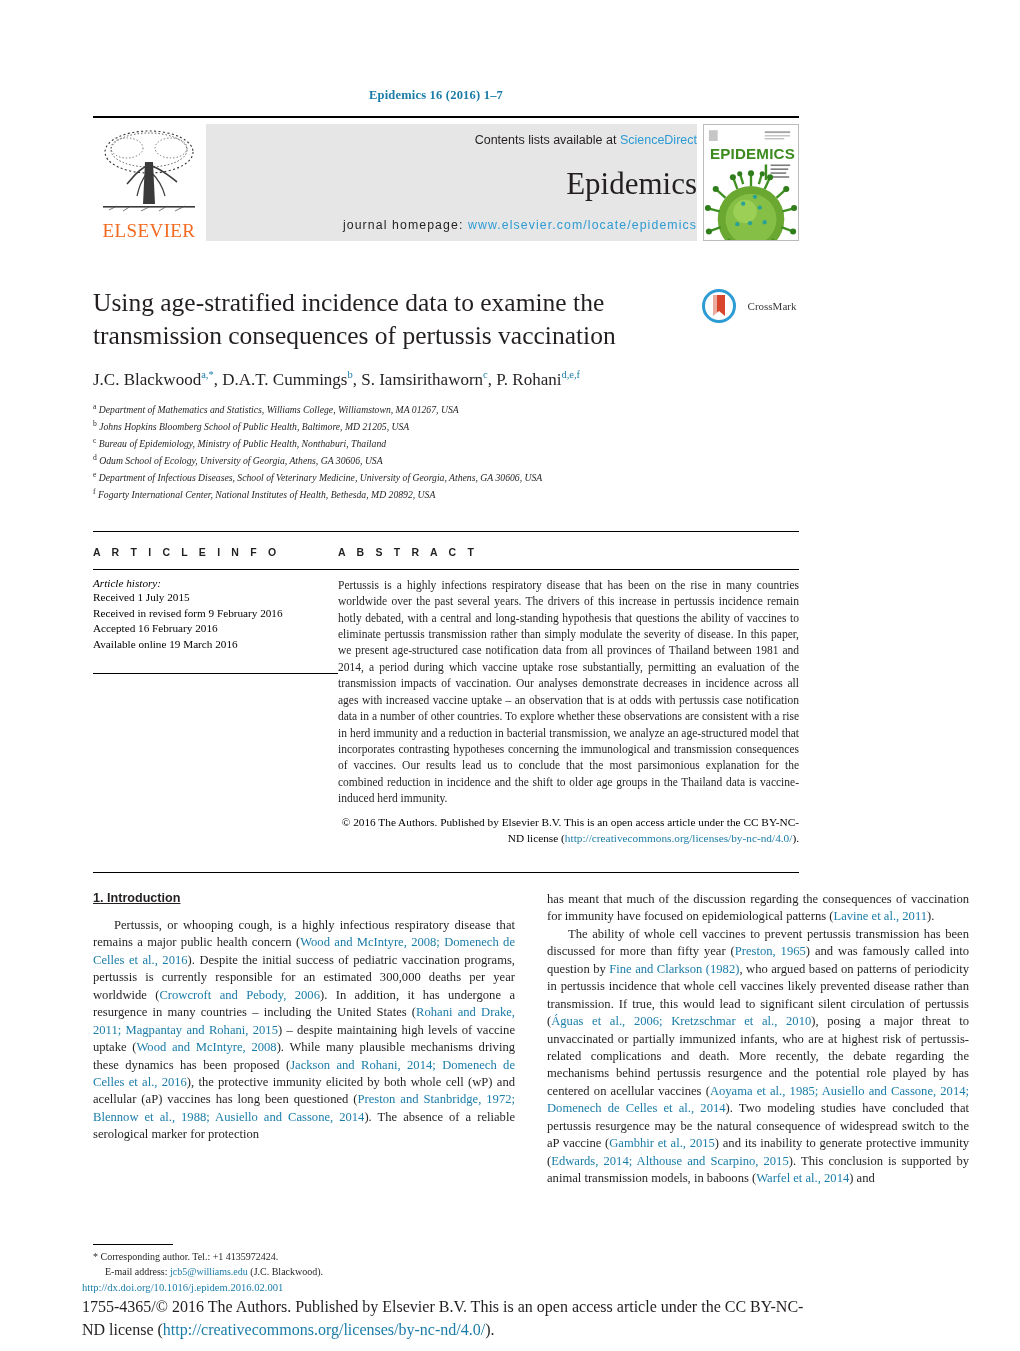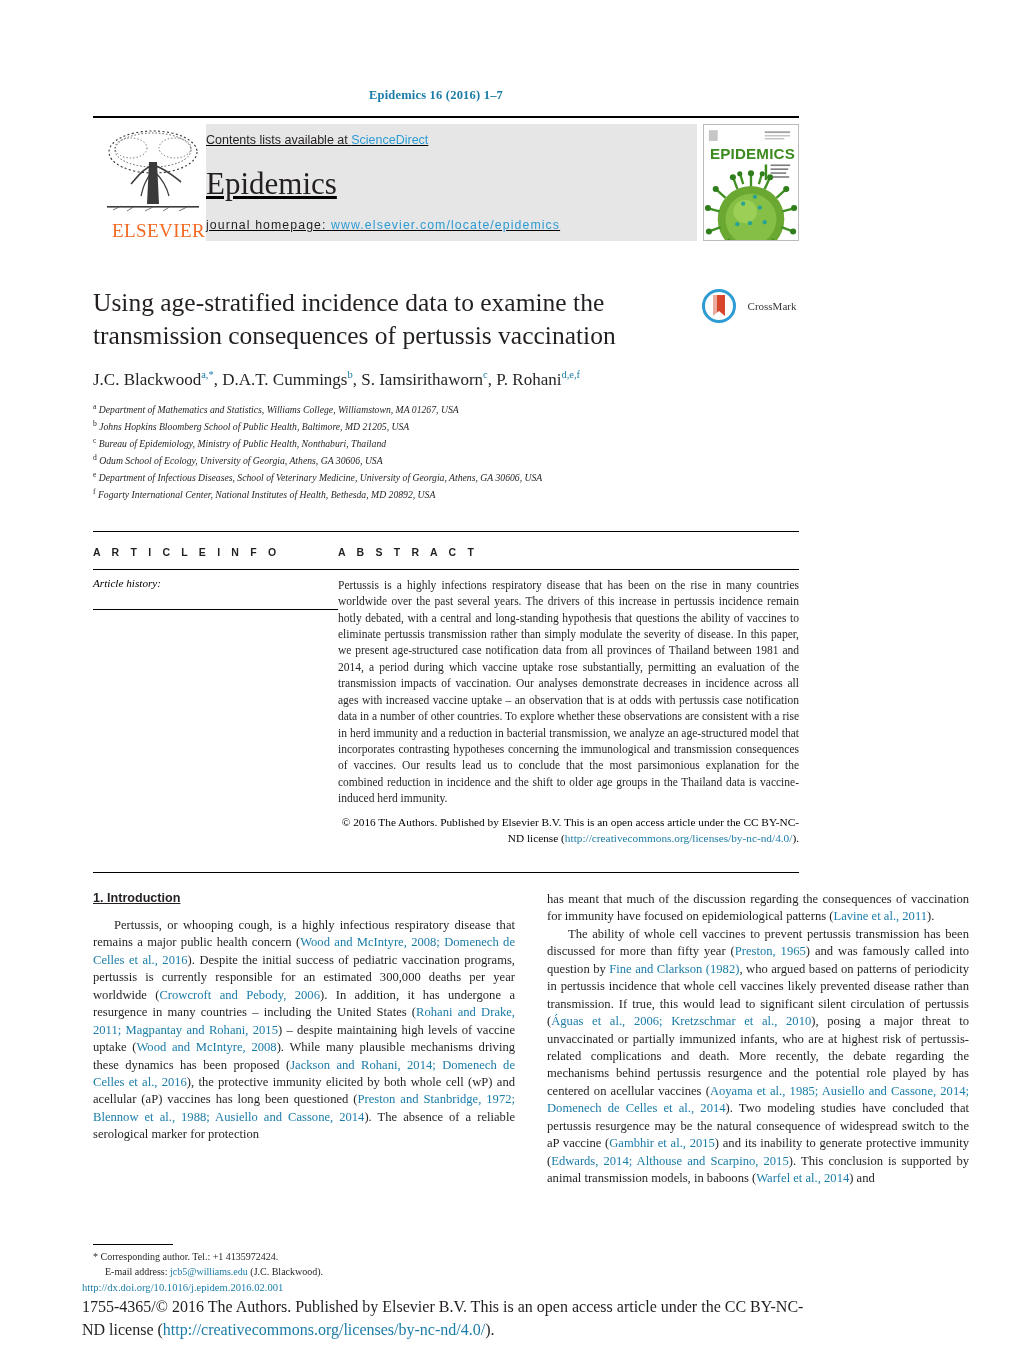--- a/index.html
+++ b/index.html
@@ -33,44 +33,43 @@
     padding-top: 6px;
     display: flex;
     align-items: stretch;
     height: 125px;
   }
   .elsevier-block {
     width: 112px;
     flex: 0 0 112px;
     display: flex;
     flex-direction: column;
-    align-items: flex-end;
+    align-items: center;
     justify-content: flex-end;
     padding-bottom: 1px;
   }
   .elsevier-tree { width: 104px; height: 94px; }
   .elsevier-word {
     font-family: "Liberation Serif", serif;
     font-size: 19px;
     letter-spacing: .4px;
     color: #f26a21;
     font-weight: normal;
     line-height: 1;
     margin-top: 1px;
   }
   .header-center {
     flex: 1 1 auto;
     background: #e6e6e6;
     display: flex;
     flex-direction: column;
     justify-content: space-between;
-    align-items: flex-start;
+    align-items: flex-end;
     padding: 9px 0 9px 0;
     margin-left: 1px;
-    text-decoration: underline;
   }
   .contents-line {
     font-family: "Liberation Sans", sans-serif;
     font-size: 12.5px;
     color: #231f20;
   }
   .contents-line .sd { color: #2d9bd4; }
   .journal-title {
     font-family: "Liberation Serif", serif;
     font-size: 31px;
@@ -380,20 +379,26 @@
       <div><sup>f</sup> <span>Fogarty International Center, National Institutes of Health, Bethesda, MD 20892, USA</span></div>
     </div>
   </div>
 
   <div class="info-abstract">
     <div class="col-info">
       <div class="sec-head">A R T I C L E   I N F O</div>
       <div class="rule"></div>
       <div class="info-group">
         <div class="info-label">Article history:</div>
+        <div class="info-list">
+          <div>Received 1 July 2015</div>
+          <div>Received in revised form 9 February 2016</div>
+          <div>Accepted 16 February 2016</div>
+          <div>Available online 19 March 2016</div>
+        </div>
       </div>
       <div class="rule"></div>
     </div>
 
     <div class="col-abstract">
       <div class="sec-head">A B S T R A C T</div>
       <div class="rule"></div>
       <div class="abstract-body">Pertussis is a highly infections respiratory disease that has been on the rise in many countries worldwide over the past several years. The drivers of this increase in pertussis incidence remain hotly debated, with a central and long-standing hypothesis that questions the ability of vaccines to eliminate pertussis transmission rather than simply modulate the severity of disease. In this paper, we present age-structured case notification data from all provinces of Thailand between 1981 and 2014, a period during which vaccine uptake rose substantially, permitting an evaluation of the transmission impacts of vaccination. Our analyses demonstrate decreases in incidence across all ages with increased vaccine uptake – an observation that is at odds with pertussis case notification data in a number of other countries. To explore whether these observations are consistent with a rise in herd immunity and a reduction in bacterial transmission, we analyze an age-structured model that incorporates contrasting hypotheses concerning the immunological and transmission consequences of vaccines. Our results lead us to conclude that the most parsimonious explanation for the combined reduction in incidence and the shift to older age groups in the Thailand data is vaccine-induced herd immunity.</div>
       <div class="abstract-copyright">
         <span>© 2016 The Authors. Published by Elsevier B.V. This is an open access article under the CC BY-NC-ND license (</span><span class="lnk">http://creativecommons.org/licenses/by-nc-nd/4.0/</span><span>).</span>

